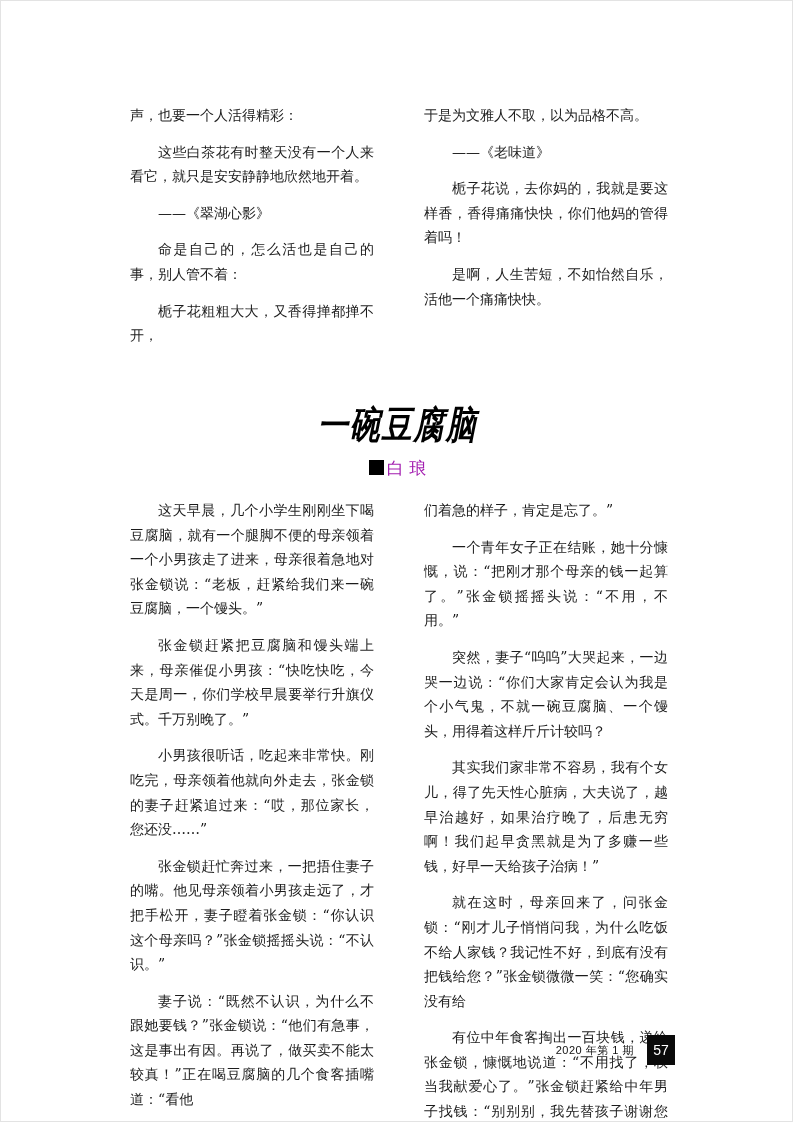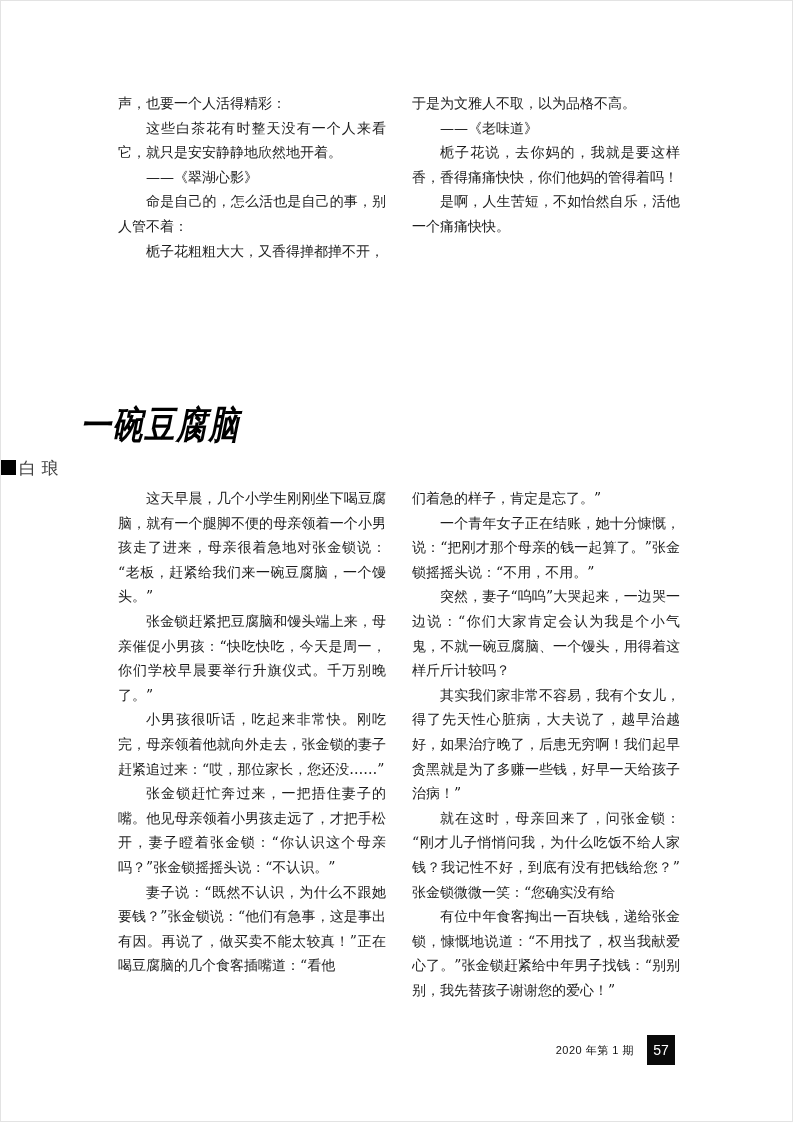--- a/index.html
+++ b/index.html
@@ -21,47 +21,47 @@
     display:flex;
     gap:26px;
   }
   .col{
     width:268px;
     font-size:14px;
     line-height:24.6px;
     text-align:justify;
     letter-spacing:0;
   }
-  .col p{margin:0;text-indent:2em;}
+  .col p{margin:12px;text-indent:2em;}
   .col p.cont{text-indent:0;}
   
   .excerpt{top:90px;}
   
   .story-header{
     position:absolute;
     top:400px;left:0;width:793px;
-    text-align:left;
+    text-align:center;
   }
   .story-title{
     margin:0;
     font-size:38px;
     line-height:48px;
     font-weight:bold;
     font-style:italic;
     color:#000;
     transform:scaleX(.8);
     transform-origin:center;
     letter-spacing:2px;
     font-family:"DejaVu Serif","Liberation Serif",serif;
   }
   .author-line{
     margin-top:8px;
     font-size:17px;
     line-height:22px;
-    color:#404040;
+    color:#a21caf;
     font-family:"DejaVu Sans","Liberation Sans",sans-serif;
     font-weight:500;
   }
   .author-square{
     display:inline-block;
     width:15px;height:15px;
     background:#000;
     vertical-align:-1px;
     margin-right:3px;
   }

